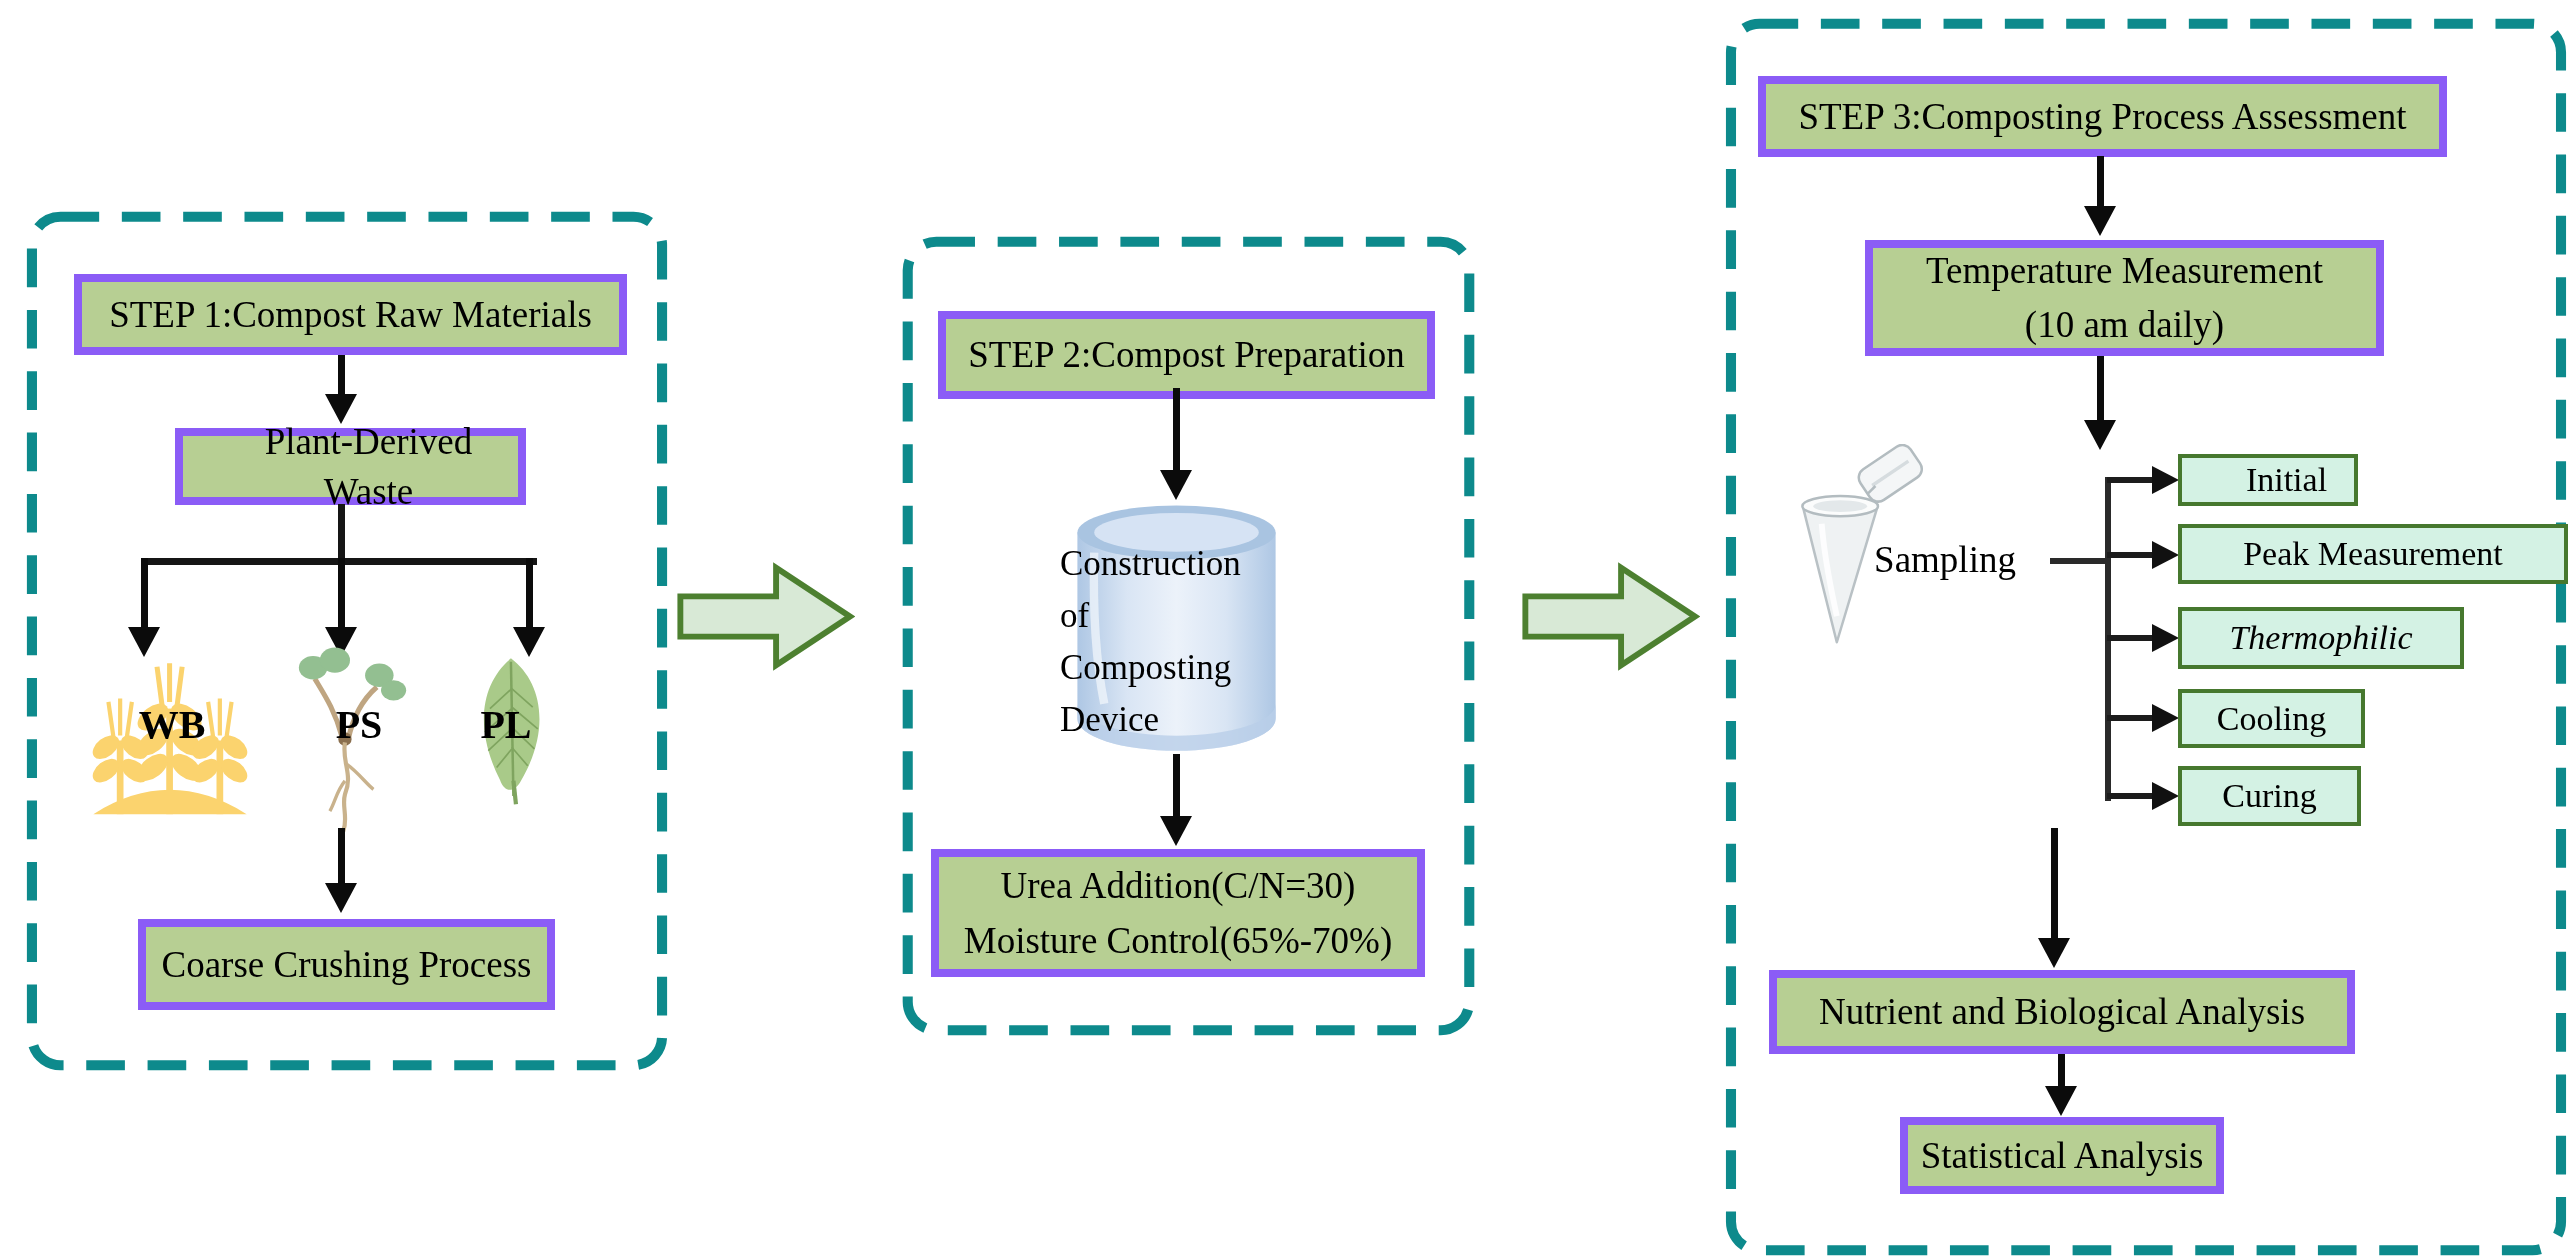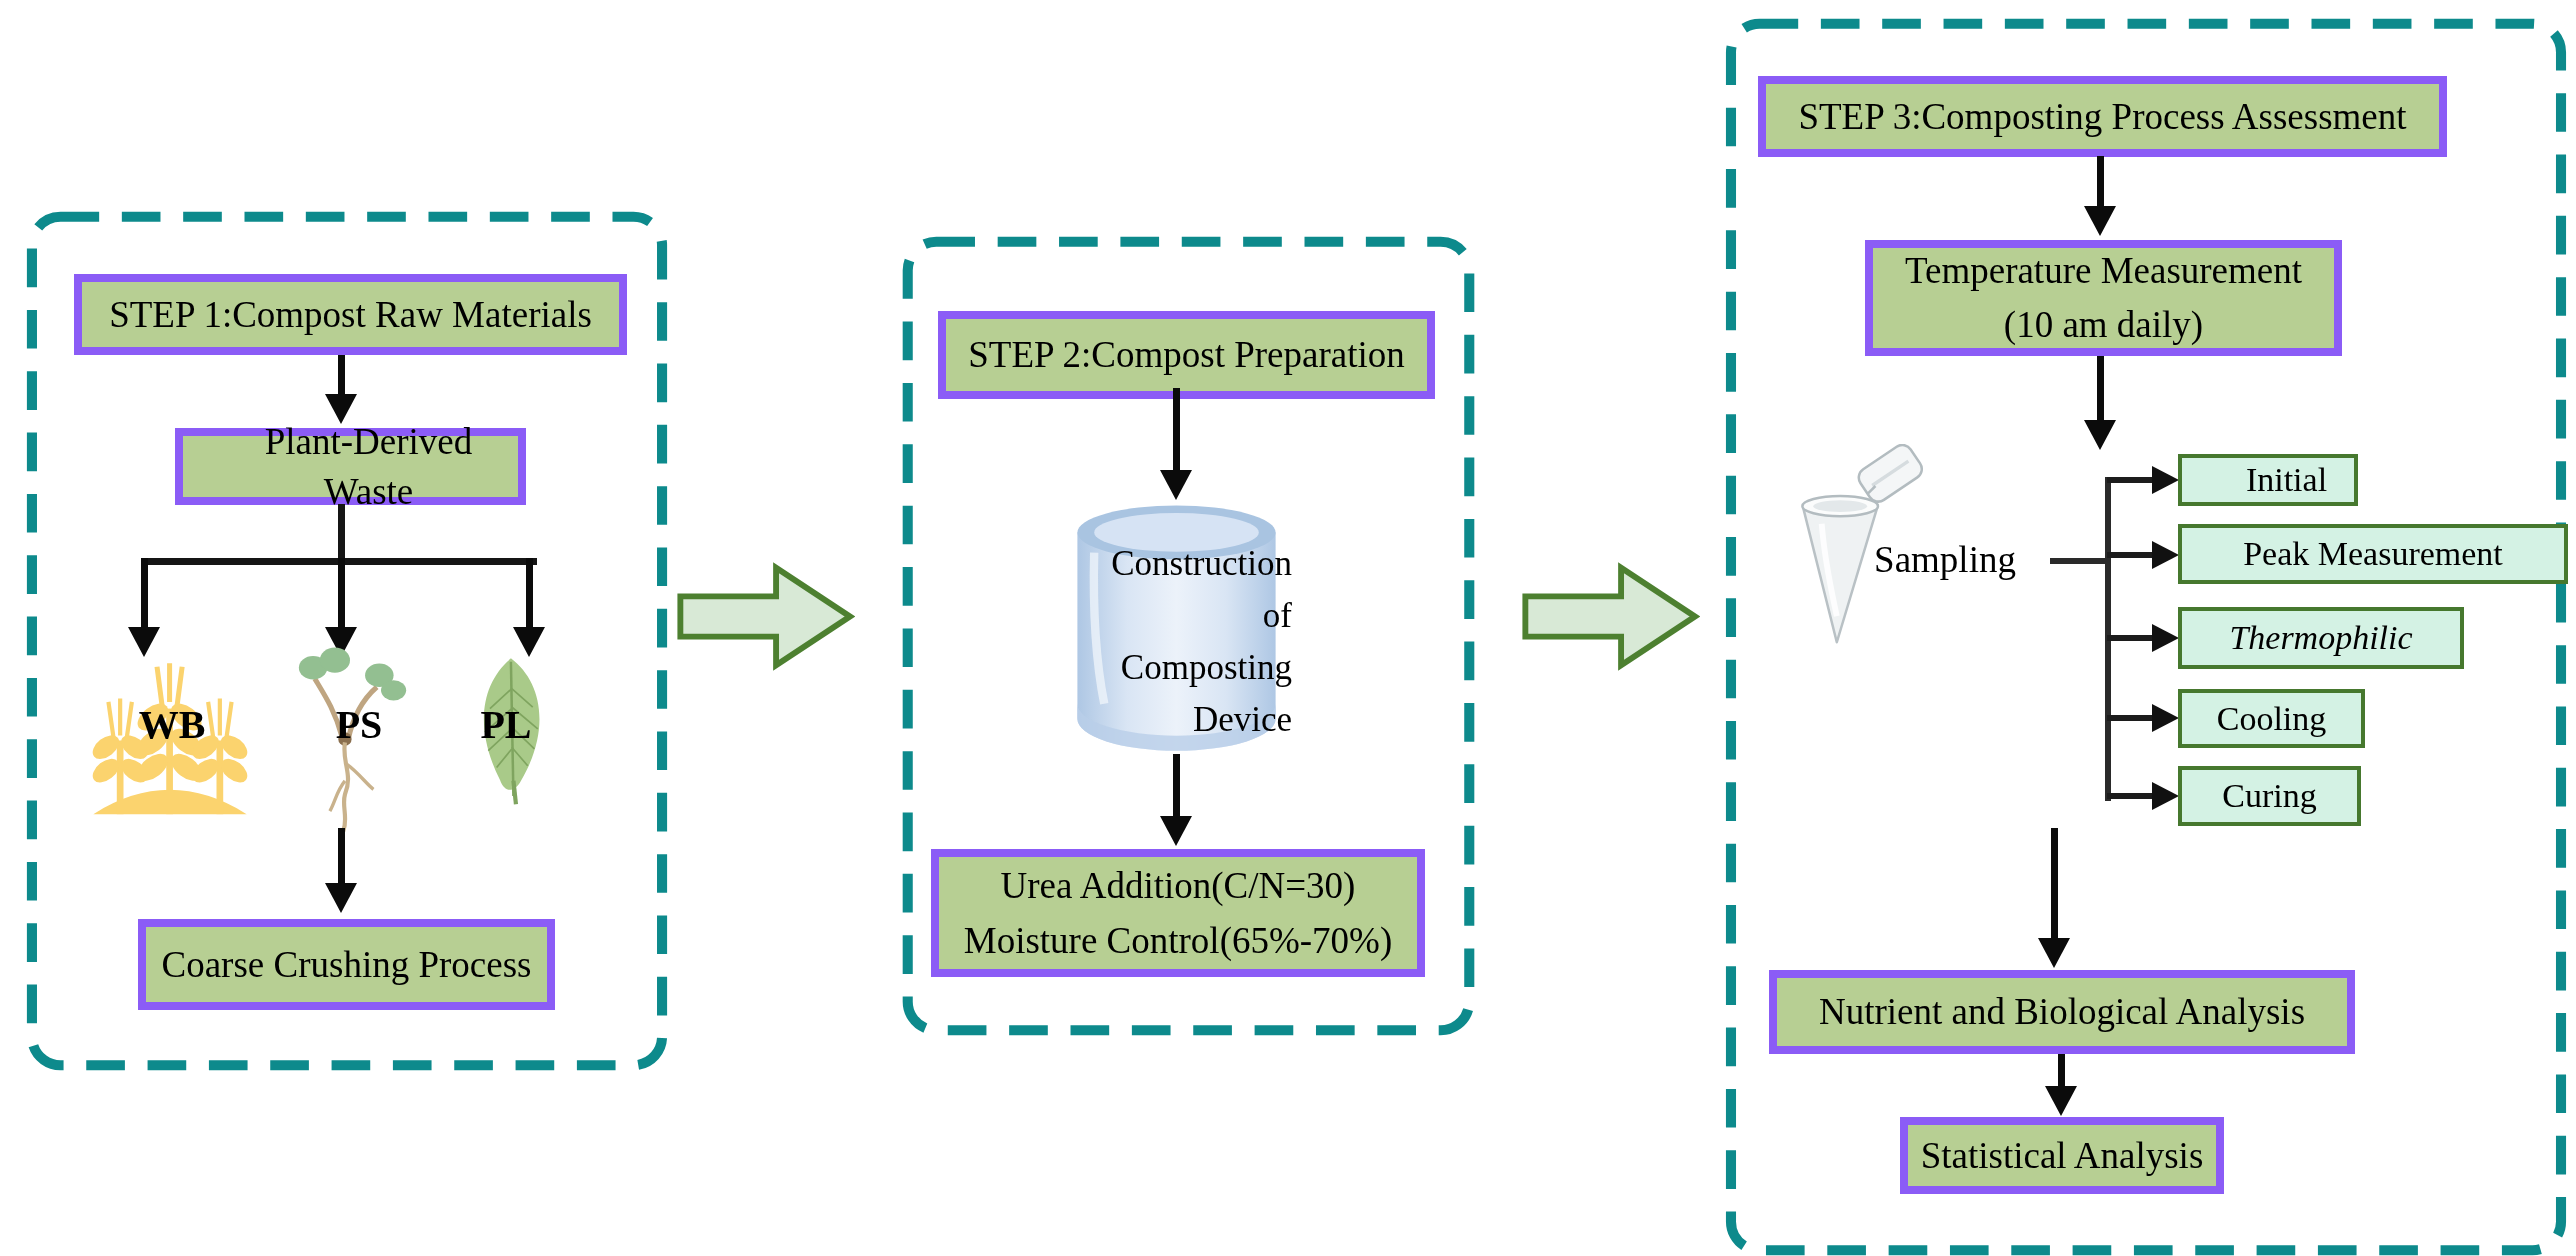--- a/index.html
+++ b/index.html
@@ -58,21 +58,21 @@
   .lh.thin{height:5.9px;background:#2a2a2a;}
   .lv.thin{width:5.9px;background:#2a2a2a;}
 
   .material-label{
     position:absolute;font-size:40px;font-weight:bold;text-align:center;
   }
   .sampling-label{
     position:absolute;font-size:37px;text-align:center;
   }
   .cyl-text{
-    position:absolute;text-align:right;font-size:35px;line-height:52px;
+    position:absolute;text-align:left;font-size:35px;line-height:52px;
   }
 </style>
 </head>
 <body>
 
 <div id="canvas">
 
   <svg class="abs" style="left:25px;top:210px;" width="644" height="862" viewBox="0 0 766 1026">
     <rect x="8" y="8" width="750" height="1010" rx="34" fill="none" stroke="#0d8a8c" stroke-width="12" stroke-dasharray="46 27"></rect>
   </svg>
@@ -207,21 +207,21 @@
   <svg class="abs" style="left:1724px;top:17px;" width="844" height="1240" viewBox="0 0 1004 1476">
     <rect x="8" y="8" width="988" height="1460" rx="34" fill="none" stroke="#0d8a8c" stroke-width="12" stroke-dasharray="46 27"></rect>
   </svg>
 
   <div class="gbox" style="left:1758px;top:76px;width:689px;height:81px;">
     <span>STEP 3:Composting Process Assessment</span>
   </div>
 
   <div class="av" style="left:2097px;top:156px;height:50px;"></div>
 
-  <div class="gbox" style="left:1865px;top:240px;width:477px;height:116px;line-height:1.45;">
+  <div class="gbox" style="left:1865px;top:240px;width:519px;height:116px;line-height:1.45;">
     <div>Temperature Measurement</div>
     <div>(10 am daily)</div>
   </div>
 
   <div class="av" style="left:2097px;top:356px;height:64px;"></div>
 
   <svg class="abs" style="left:1788px;top:444px;" width="143" height="210" viewBox="0 0 170 250">
     <g transform="rotate(-34 120 36)">
       <rect x="86" y="14" width="72" height="44" rx="12" fill="#f4f6f7" stroke="#b3bcc0" stroke-width="3"></rect>
       <line x1="96" y1="36" x2="148" y2="36" stroke="#d6dcdf" stroke-width="4"></line>

